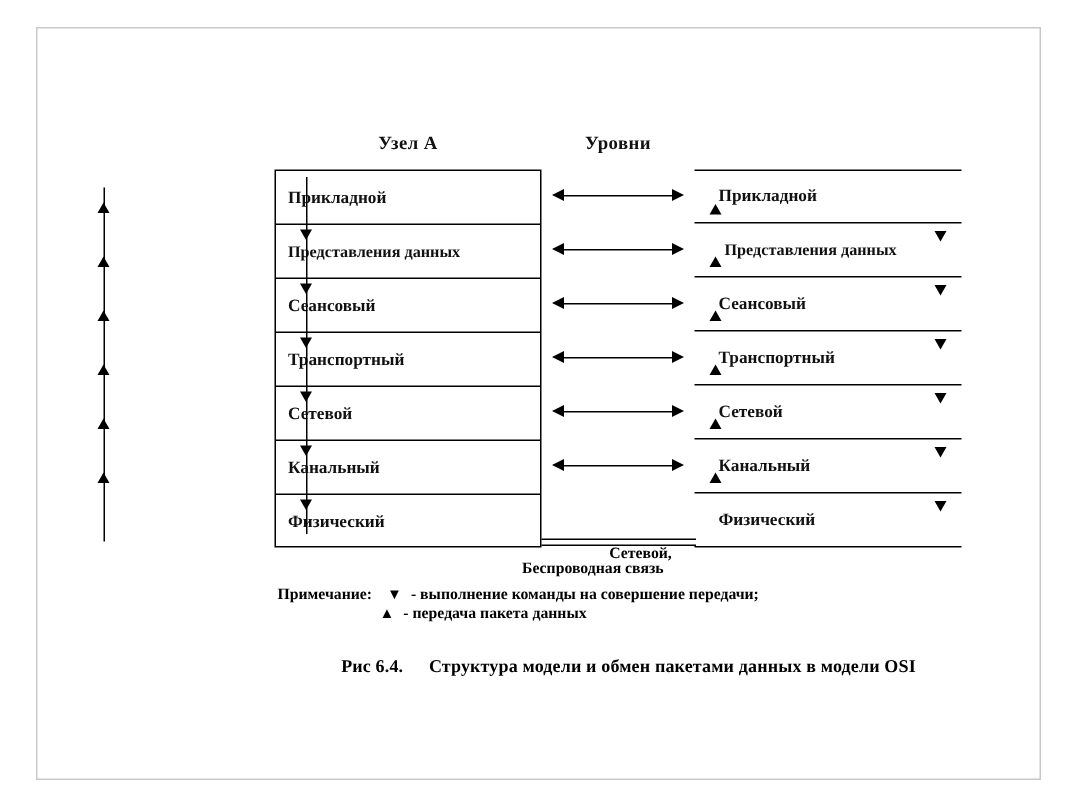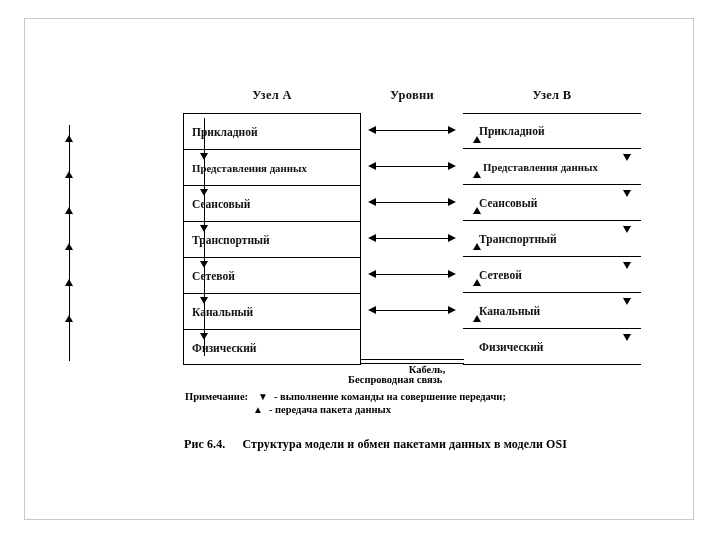--- a/index.html
+++ b/index.html
@@ -229,33 +229,33 @@
   
   #caption {
     position: absolute;
     left: 136px;
     top: 437px;
     width: 470px;
     font-size: 12px;
     font-weight: 700;
     white-space: nowrap;
     letter-spacing: .1px;
+    text-align: center;
   }
   #caption .caption-num { margin-right: 14px; }
 </style>
 </head>
 <body>
 
 <div id="page-frame"></div>
 
 <div id="figure">
 
   <div class="col-heading" id="heading-node-a">Узел А</div>
   <div class="col-heading" id="heading-levels">Уровни</div>
-  <div class="col-heading" id="heading-node-b">Узел В</div>
 
   <div id="node-a-stack">
 
   <div class="layer-row" style="height: 36px;">
         <div class="layer-label">Прикладной</div>
       </div>
       <div class="layer-row row-representation" style="height: 36px;">
         <div class="layer-label">Представления данных</div>
       </div>
       <div class="layer-row" style="height: 36px;">
@@ -356,21 +356,21 @@
         <div class="marker-down" style="top: 4.68px;"></div>
         <div class="layer-label">Канальный</div>
       </div>
       <div class="layer-row" style="height: 36px;">
         <div class="marker-down" style="top: 4.68px;"></div>
         <div class="layer-label">Физический</div>
       </div>
     </div>
 
   <div id="cable-line"></div>
-  <div id="cable-label">Кабель,</div>
+  <div id="cable-label">Сетевой,</div>
   <div id="wireless-label">Беспроводная связь</div>
 
   <div id="notes">
     <div class="note-row" id="note-row-1">
       <span id="notes-title">Примечание:</span>
       <span class="note-glyph">▼</span>
       <span>- выполнение команды на совершение передачи;</span>
     </div>
     <div class="note-row" id="note-row-2">
       <span class="note-glyph">▲</span>

